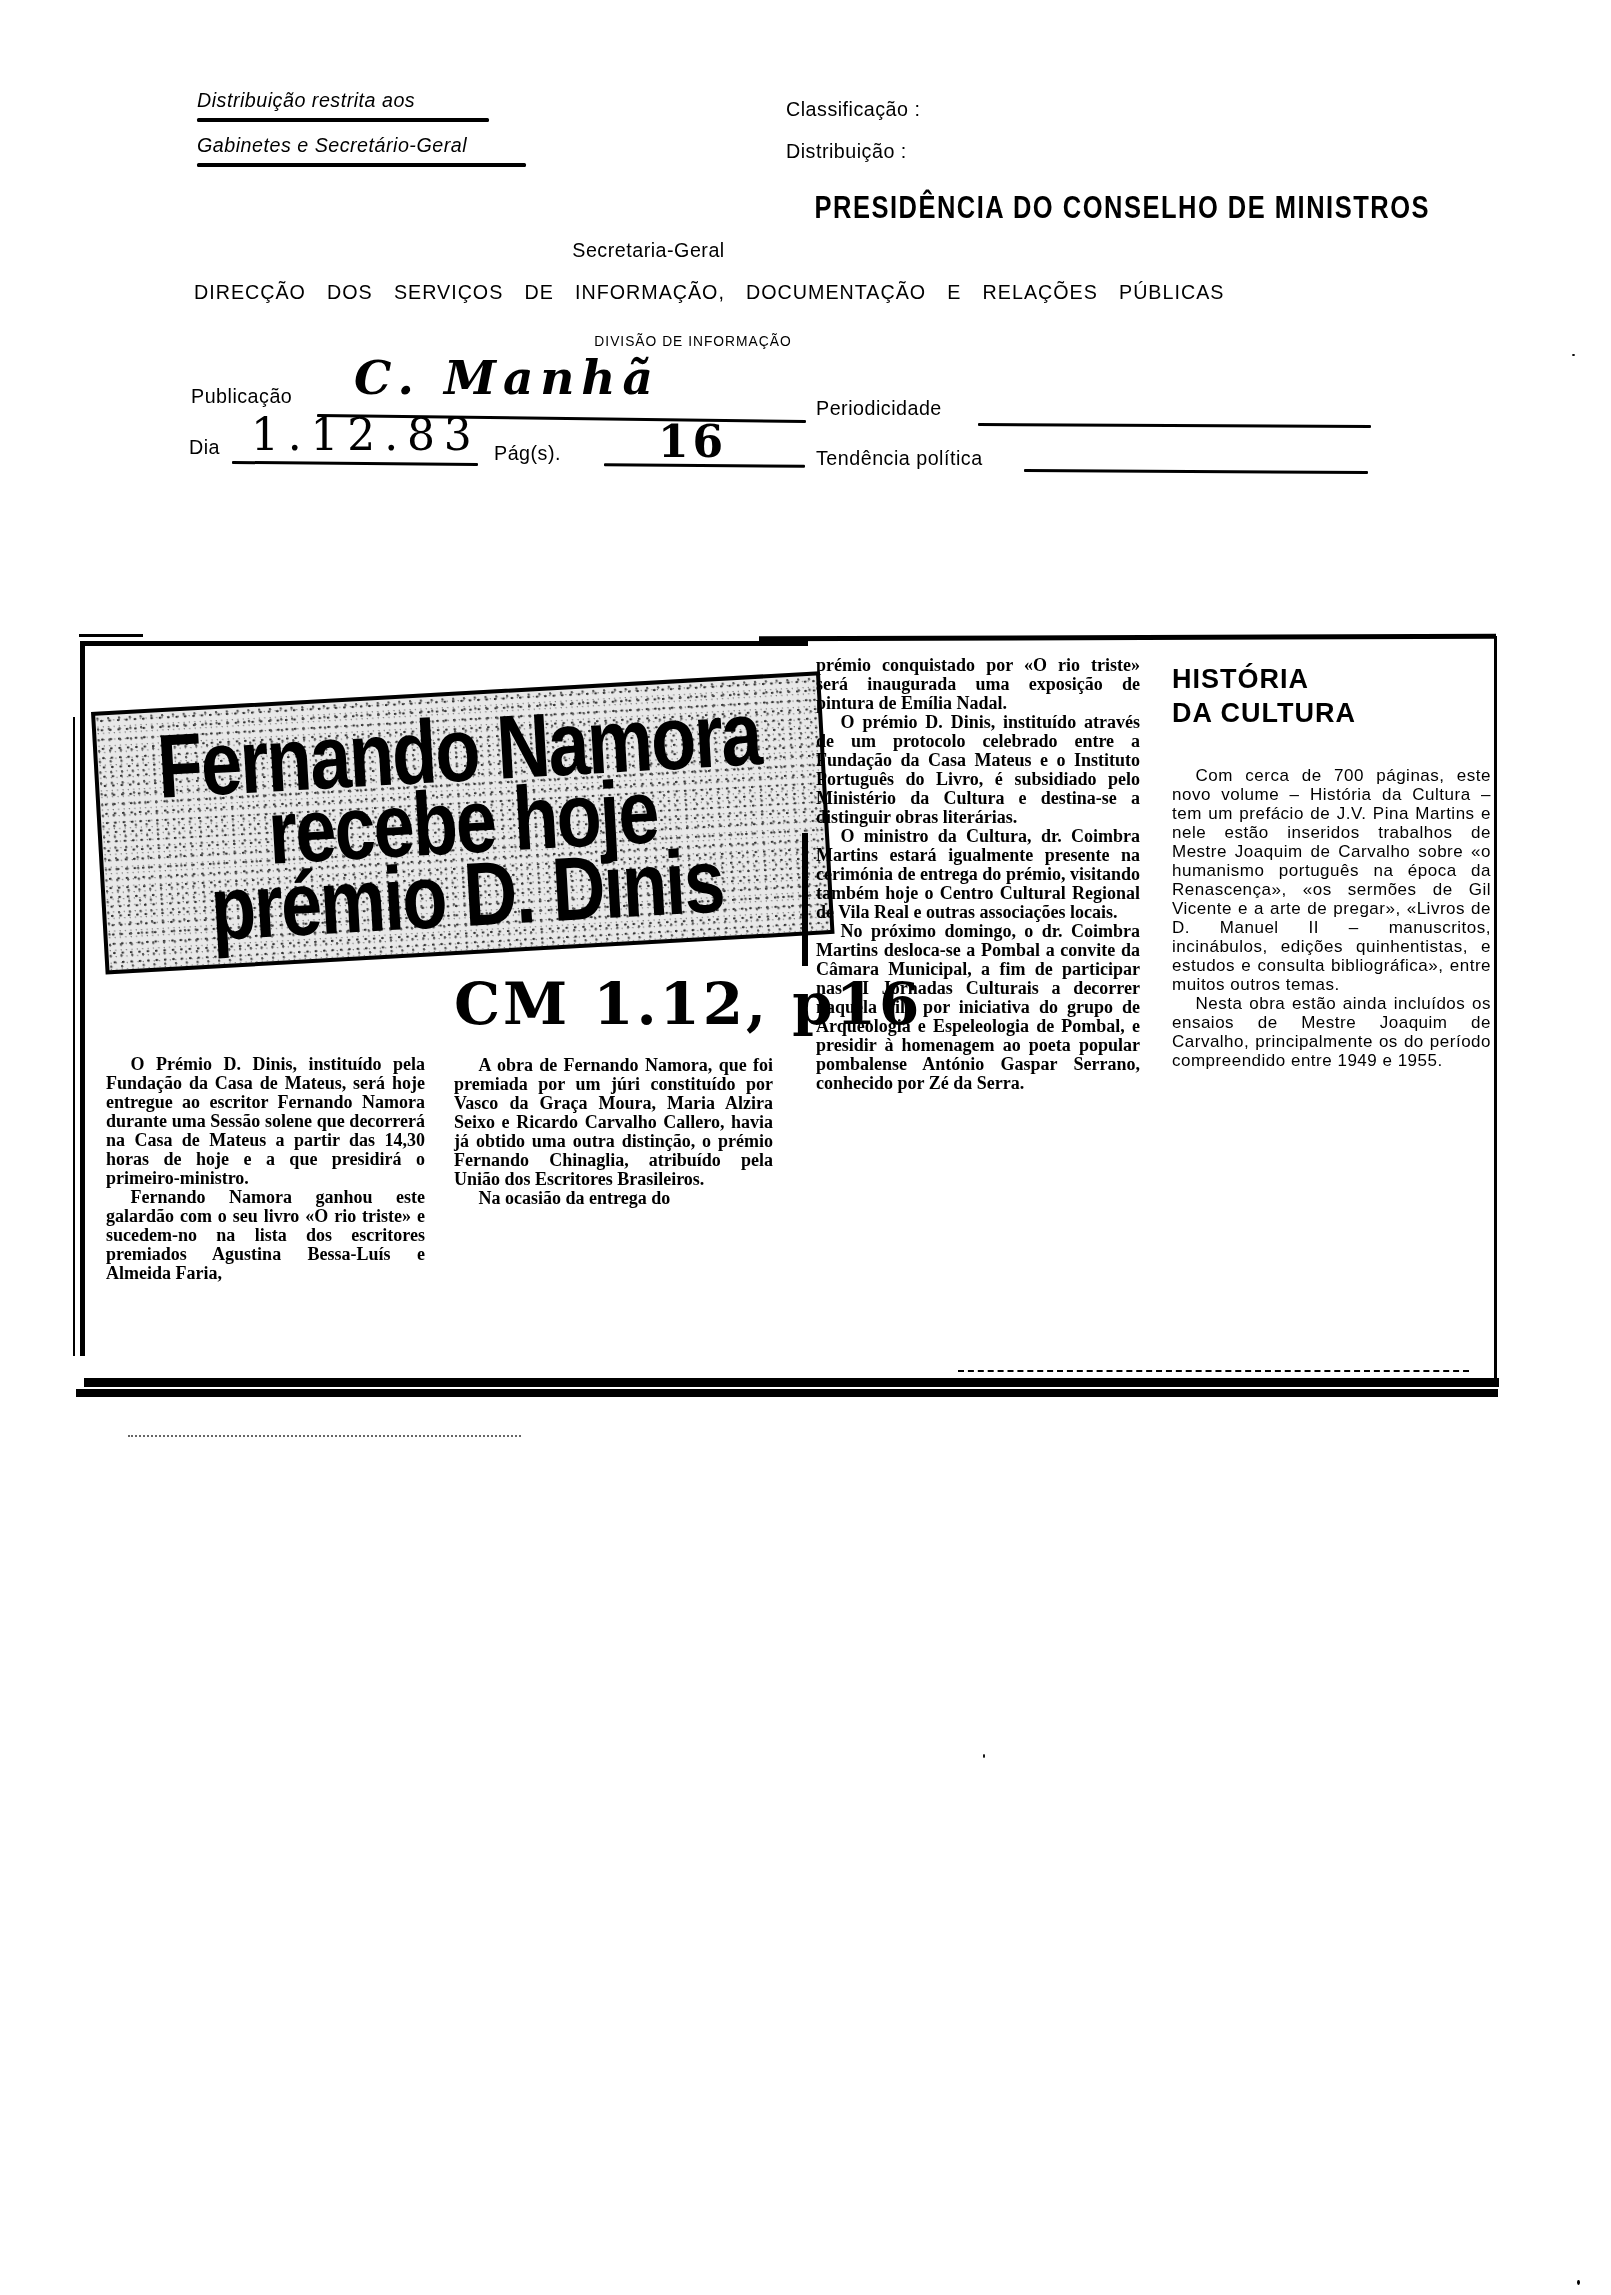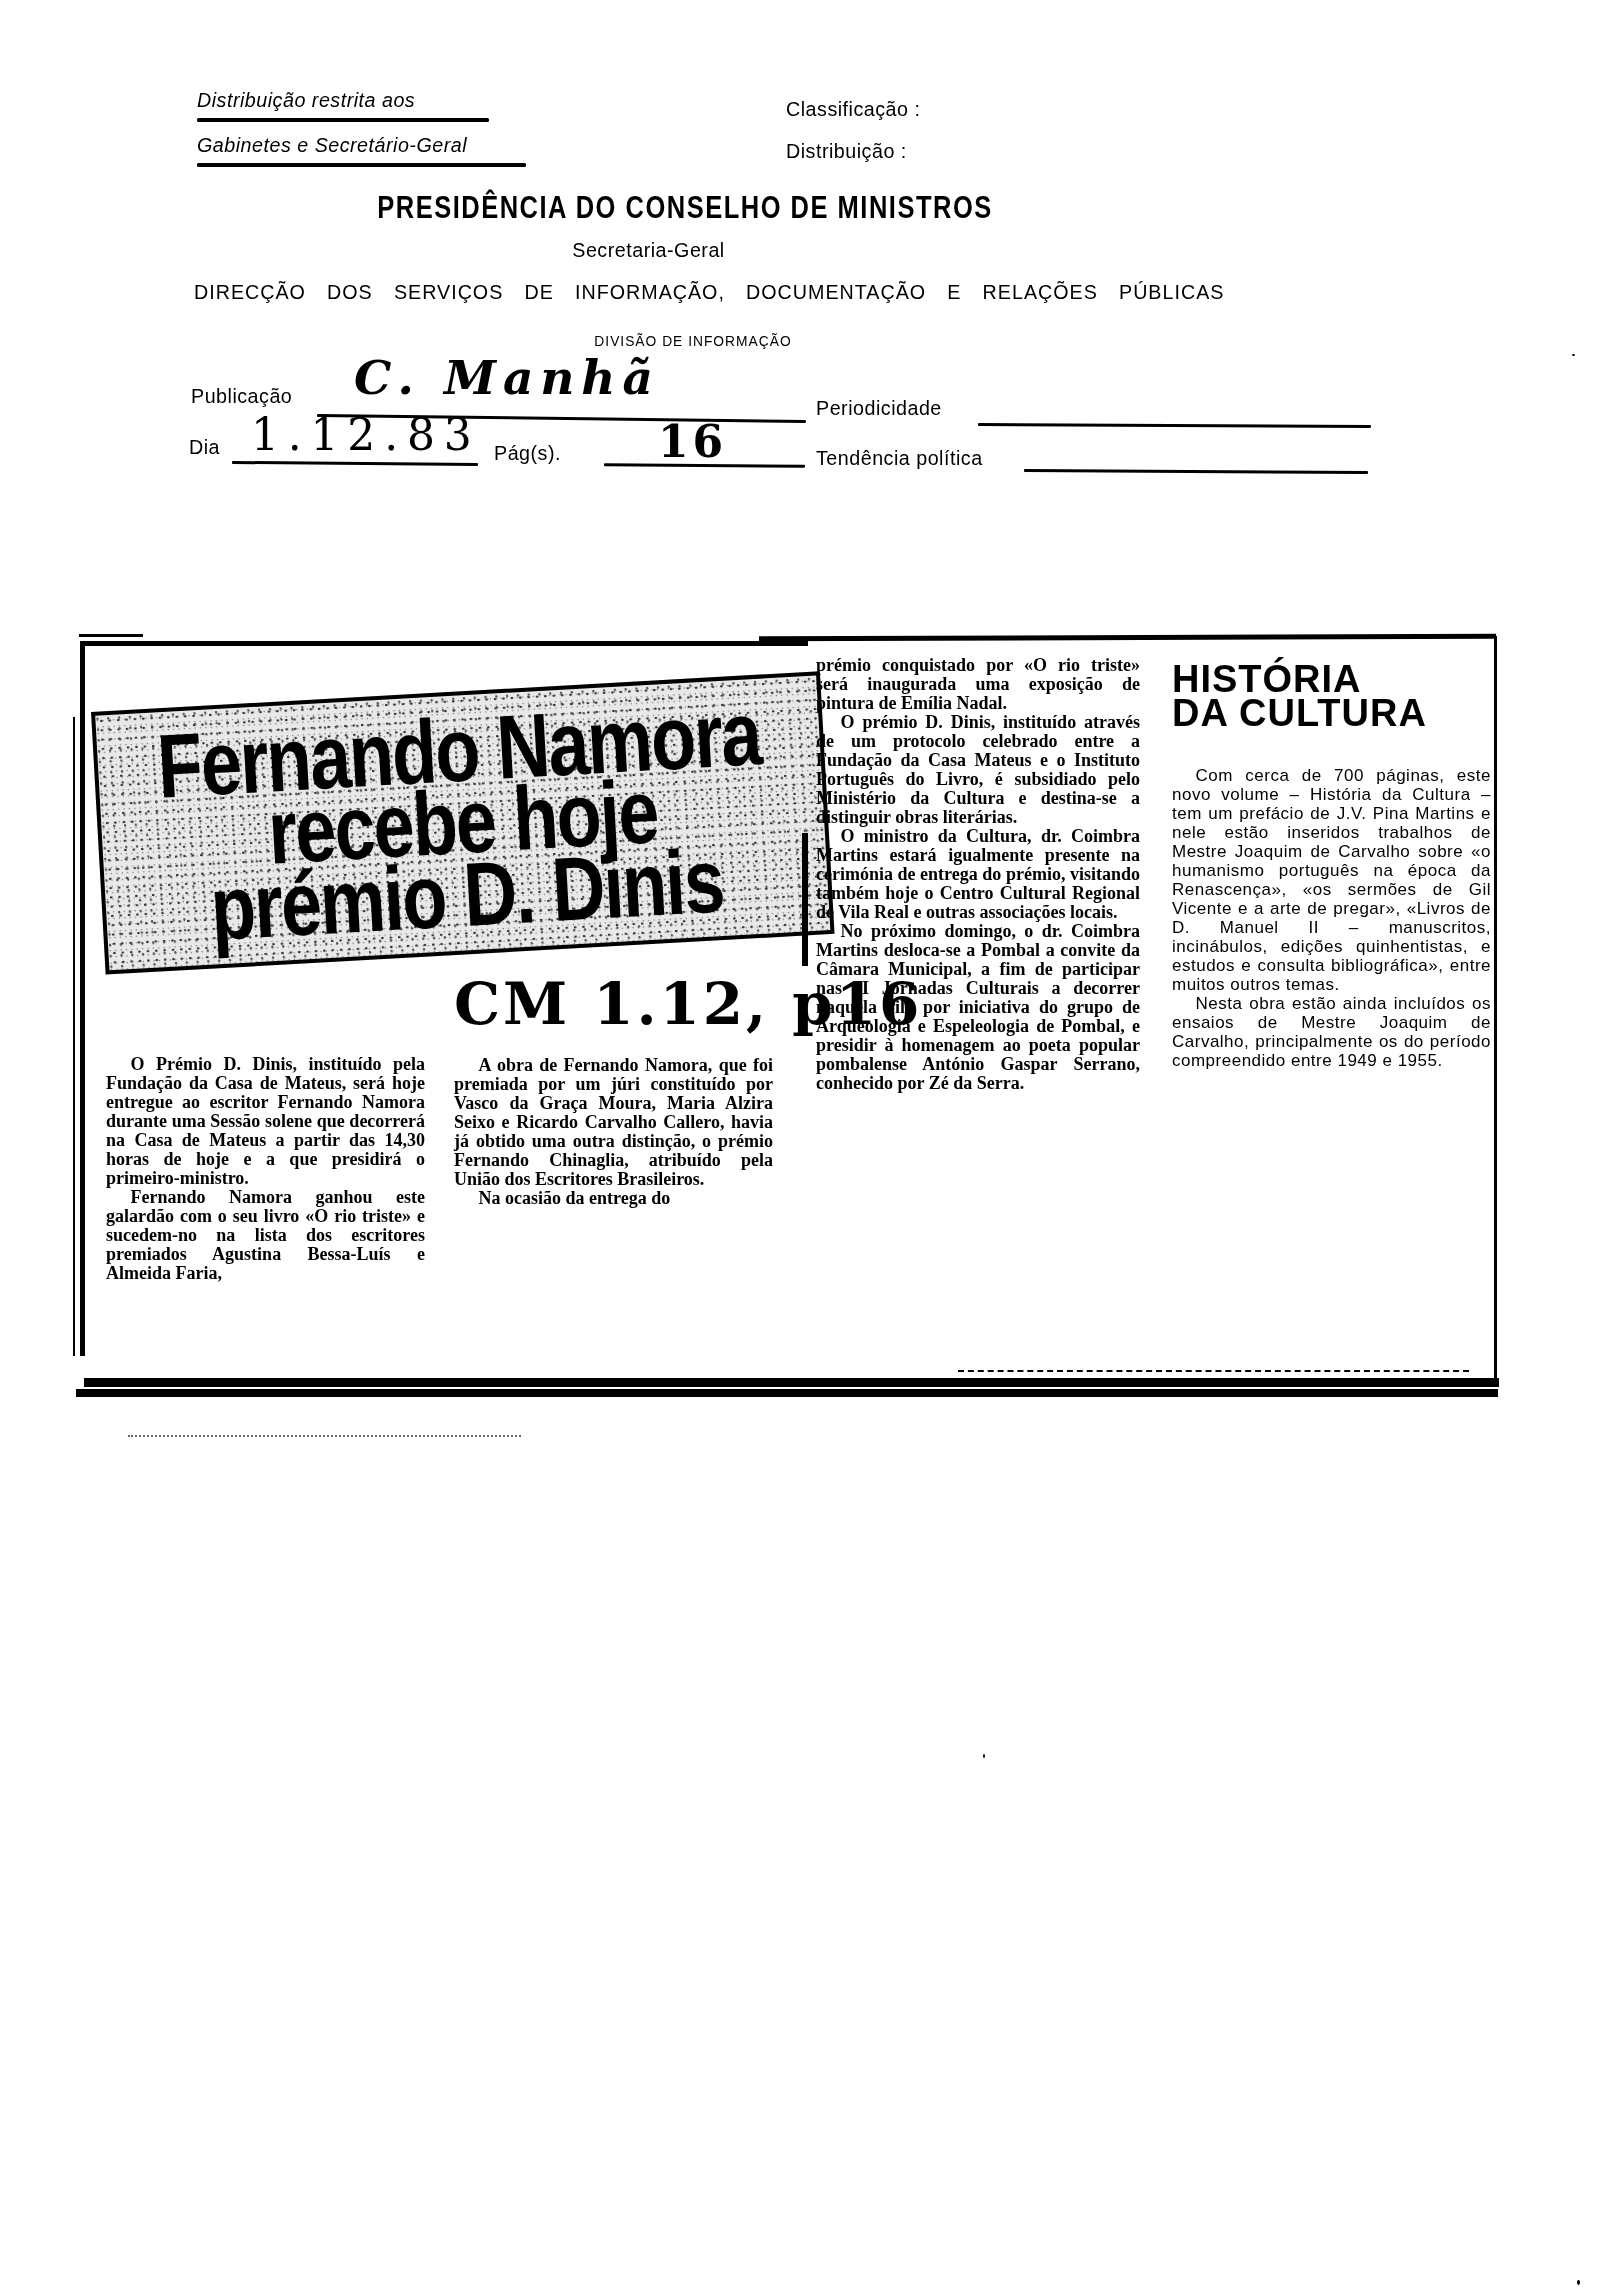--- a/index.html
+++ b/index.html
@@ -58,21 +58,21 @@
     font-size: 18px; line-height: 19px;
     text-align: justify; hyphens: none;
   }
   .col-text p { margin: 0; text-indent: 24.6px; }
   .col-text p.noindent { text-indent: 0; }
   .col-text.bold { font-weight: bold; }
   .col-text .gap { height: 19.7px; }
 
   .sidebar-title {
     font-family: "Liberation Sans", sans-serif; font-weight: bold;
-    font-size: 38px; line-height: 34px; letter-spacing: 1px;
+    font-size: 27px; line-height: 34px; letter-spacing: 1px;
   }
   .sidebar-text {
     font-family: "Liberation Sans", sans-serif;
     font-size: 17px; line-height: 19px; letter-spacing: 0.5px;
     text-align: justify;
   }
   .sidebar-text p { margin: 0; text-indent: 23.6px; }
 
   .dotted-rule { border-top: 2.9px dashed #000; }
   .speck { background:#000; border-radius: 50%; }
@@ -85,21 +85,21 @@
   <span class="uline" style="width:292px;"></span>
 </div>
 <div class="abs restrict" style="left:197px; top:136px;">
   <span>Gabinetes e Secretário-Geral</span>
   <span class="uline" style="width:329px;"></span>
 </div>
 
 <div class="abs meta-label" style="left:786px; top:98px;">Classificação :</div>
 <div class="abs meta-label" style="left:786px; top:140px;">Distribuição :</div>
 
-<div class="abs org-title" style="left:0; width:1424px; top:193px; text-align:center; transform:none;">
+<div class="abs org-title" style="left:6px; width:1424px; top:193px; text-align:right; transform:none;">
   <span style="display:inline-block; transform:scaleY(1.2); margin-left:-54px;">PRESIDÊNCIA DO CONSELHO DE MINISTROS</span>
 </div>
 <div class="abs org-sub" style="left:0; width:1336px; top:239px; text-align:center;">
   <span style="margin-left:-39px;">Secretaria-Geral</span>
 </div>
 <div class="abs org-dir" style="left:194px; top:281px; width:1179px;">DIRECÇÃO DOS SERVIÇOS DE INFORMAÇÃO, DOCUMENTAÇÃO E RELAÇÕES PÚBLICAS</div>
 <div class="abs org-div" style="left:0; width:1413px; top:334px; text-align:center;">
   <span style="margin-left:-27px;">DIVISÃO DE INFORMAÇÃO</span>
 </div>
 

